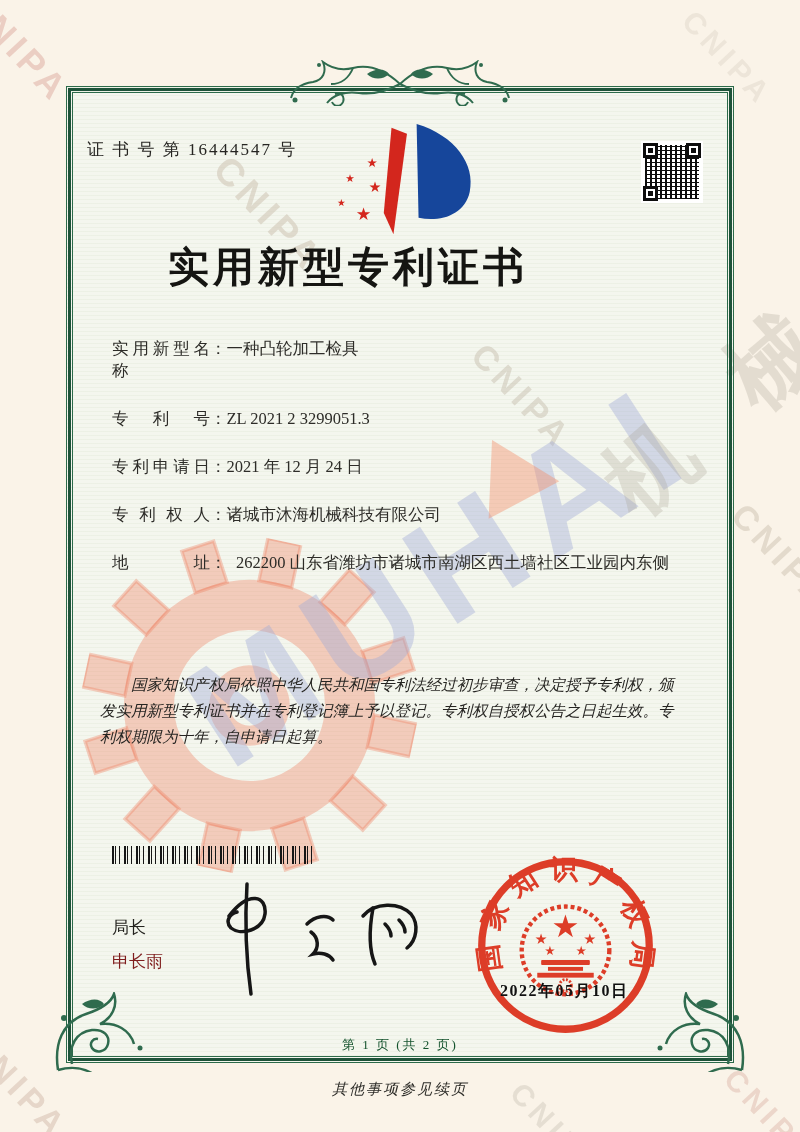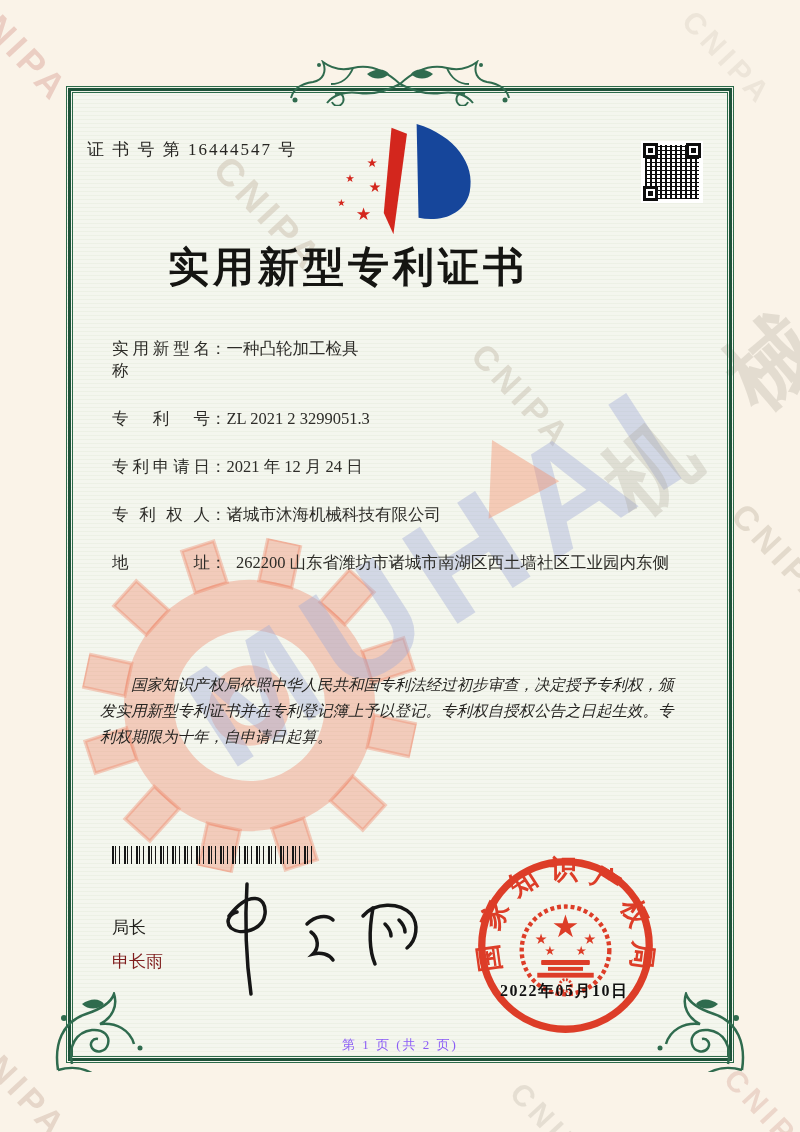--- a/index.html
+++ b/index.html
@@ -84,21 +84,21 @@
     background:repeating-linear-gradient(90deg,#161616 0 2px,transparent 2px 3px,#161616 3px 4px,transparent 4px 7px,#161616 7px 8px,transparent 8px 12px);
   }
   .signer-title{left:112px;top:916px;font-size:17px;color:#24231f;}
   .signer-name{left:112px;top:950px;font-size:17px;color:#7f1d1d;}
   .signature{left:215px;top:872px;width:215px;height:125px;}
   .seal{left:473px;top:853px;width:185px;height:185px;z-index:4;opacity:0.95;}
   .seal-date{
     left:500px;top:981px;font-size:16px;font-weight:700;letter-spacing:1.5px;
     color:#111;z-index:5;
   }
-  .footer-page{left:0;top:1036px;width:800px;text-align:center;font-size:13px;color:#8b5cf6;letter-spacing:2px;}
+  .footer-page{left:0;top:1036px;width:800px;text-align:center;font-size:13px;color:#14532d;letter-spacing:2px;}
   .footer-note{left:0;top:1080px;width:800px;text-align:center;font-size:15px;color:#2d2c28;letter-spacing:2px;}
 </style>
 </head>
 <body>
 
 <div class="page">
 
   <div class="panel"></div>
 
   <span class="wm wm-cnipa" style="left:-14px;top:-16px;font-size:36px;color:rgba(214,156,144,0.42);">CNIPA</span>
@@ -271,14 +271,15 @@
       <text x="111" y="105" font-size="13">★</text>
       <rect x="70" y="110" width="50" height="5" rx="1"></rect>
       <rect x="77" y="117" width="36" height="4"></rect>
       <rect x="66" y="123" width="58" height="5"></rect>
       <circle cx="95" cy="136" r="6" fill="none" stroke="#dc341e" stroke-width="3" stroke-dasharray="2 1.5"></circle>
     </g>
   </svg>
   <div class="content-item seal-date">2022年05月10日</div>
 
   <div class="content-item footer-page">第 1 页 (共 2 页)</div>
+  <div class="content-item footer-note kai">其他事项参见续页</div>
 
 </div>
 
 </body></html>

